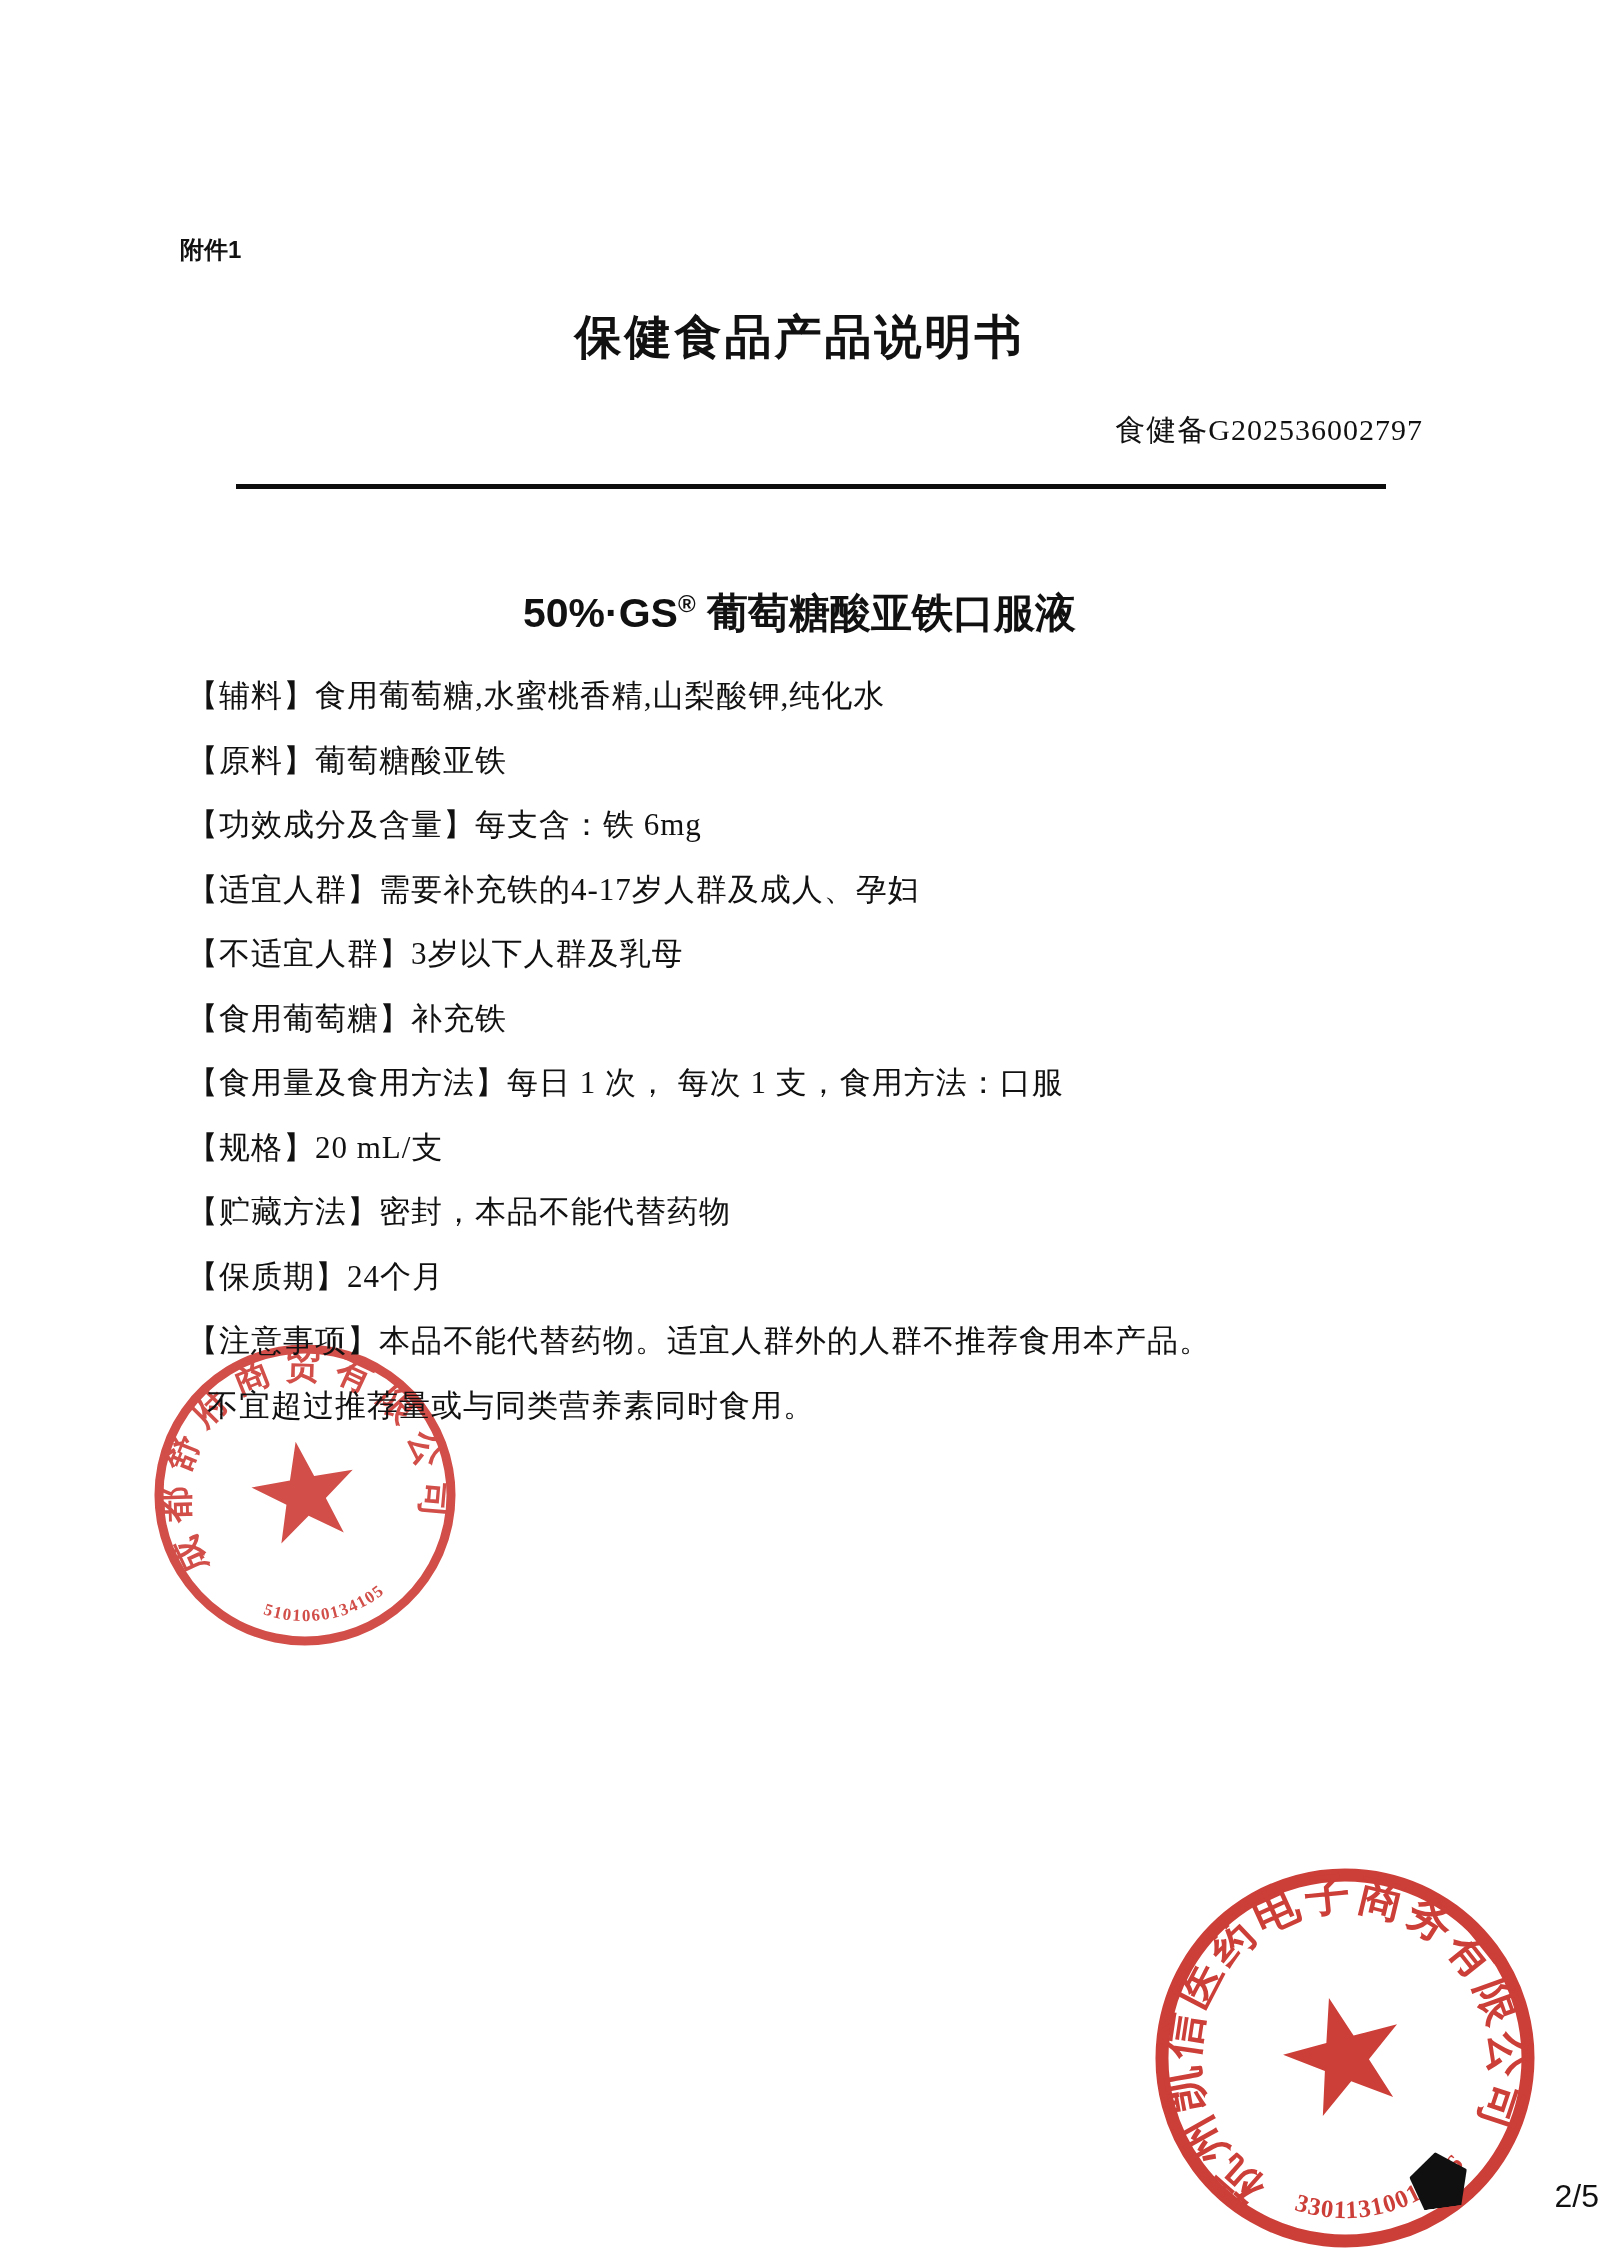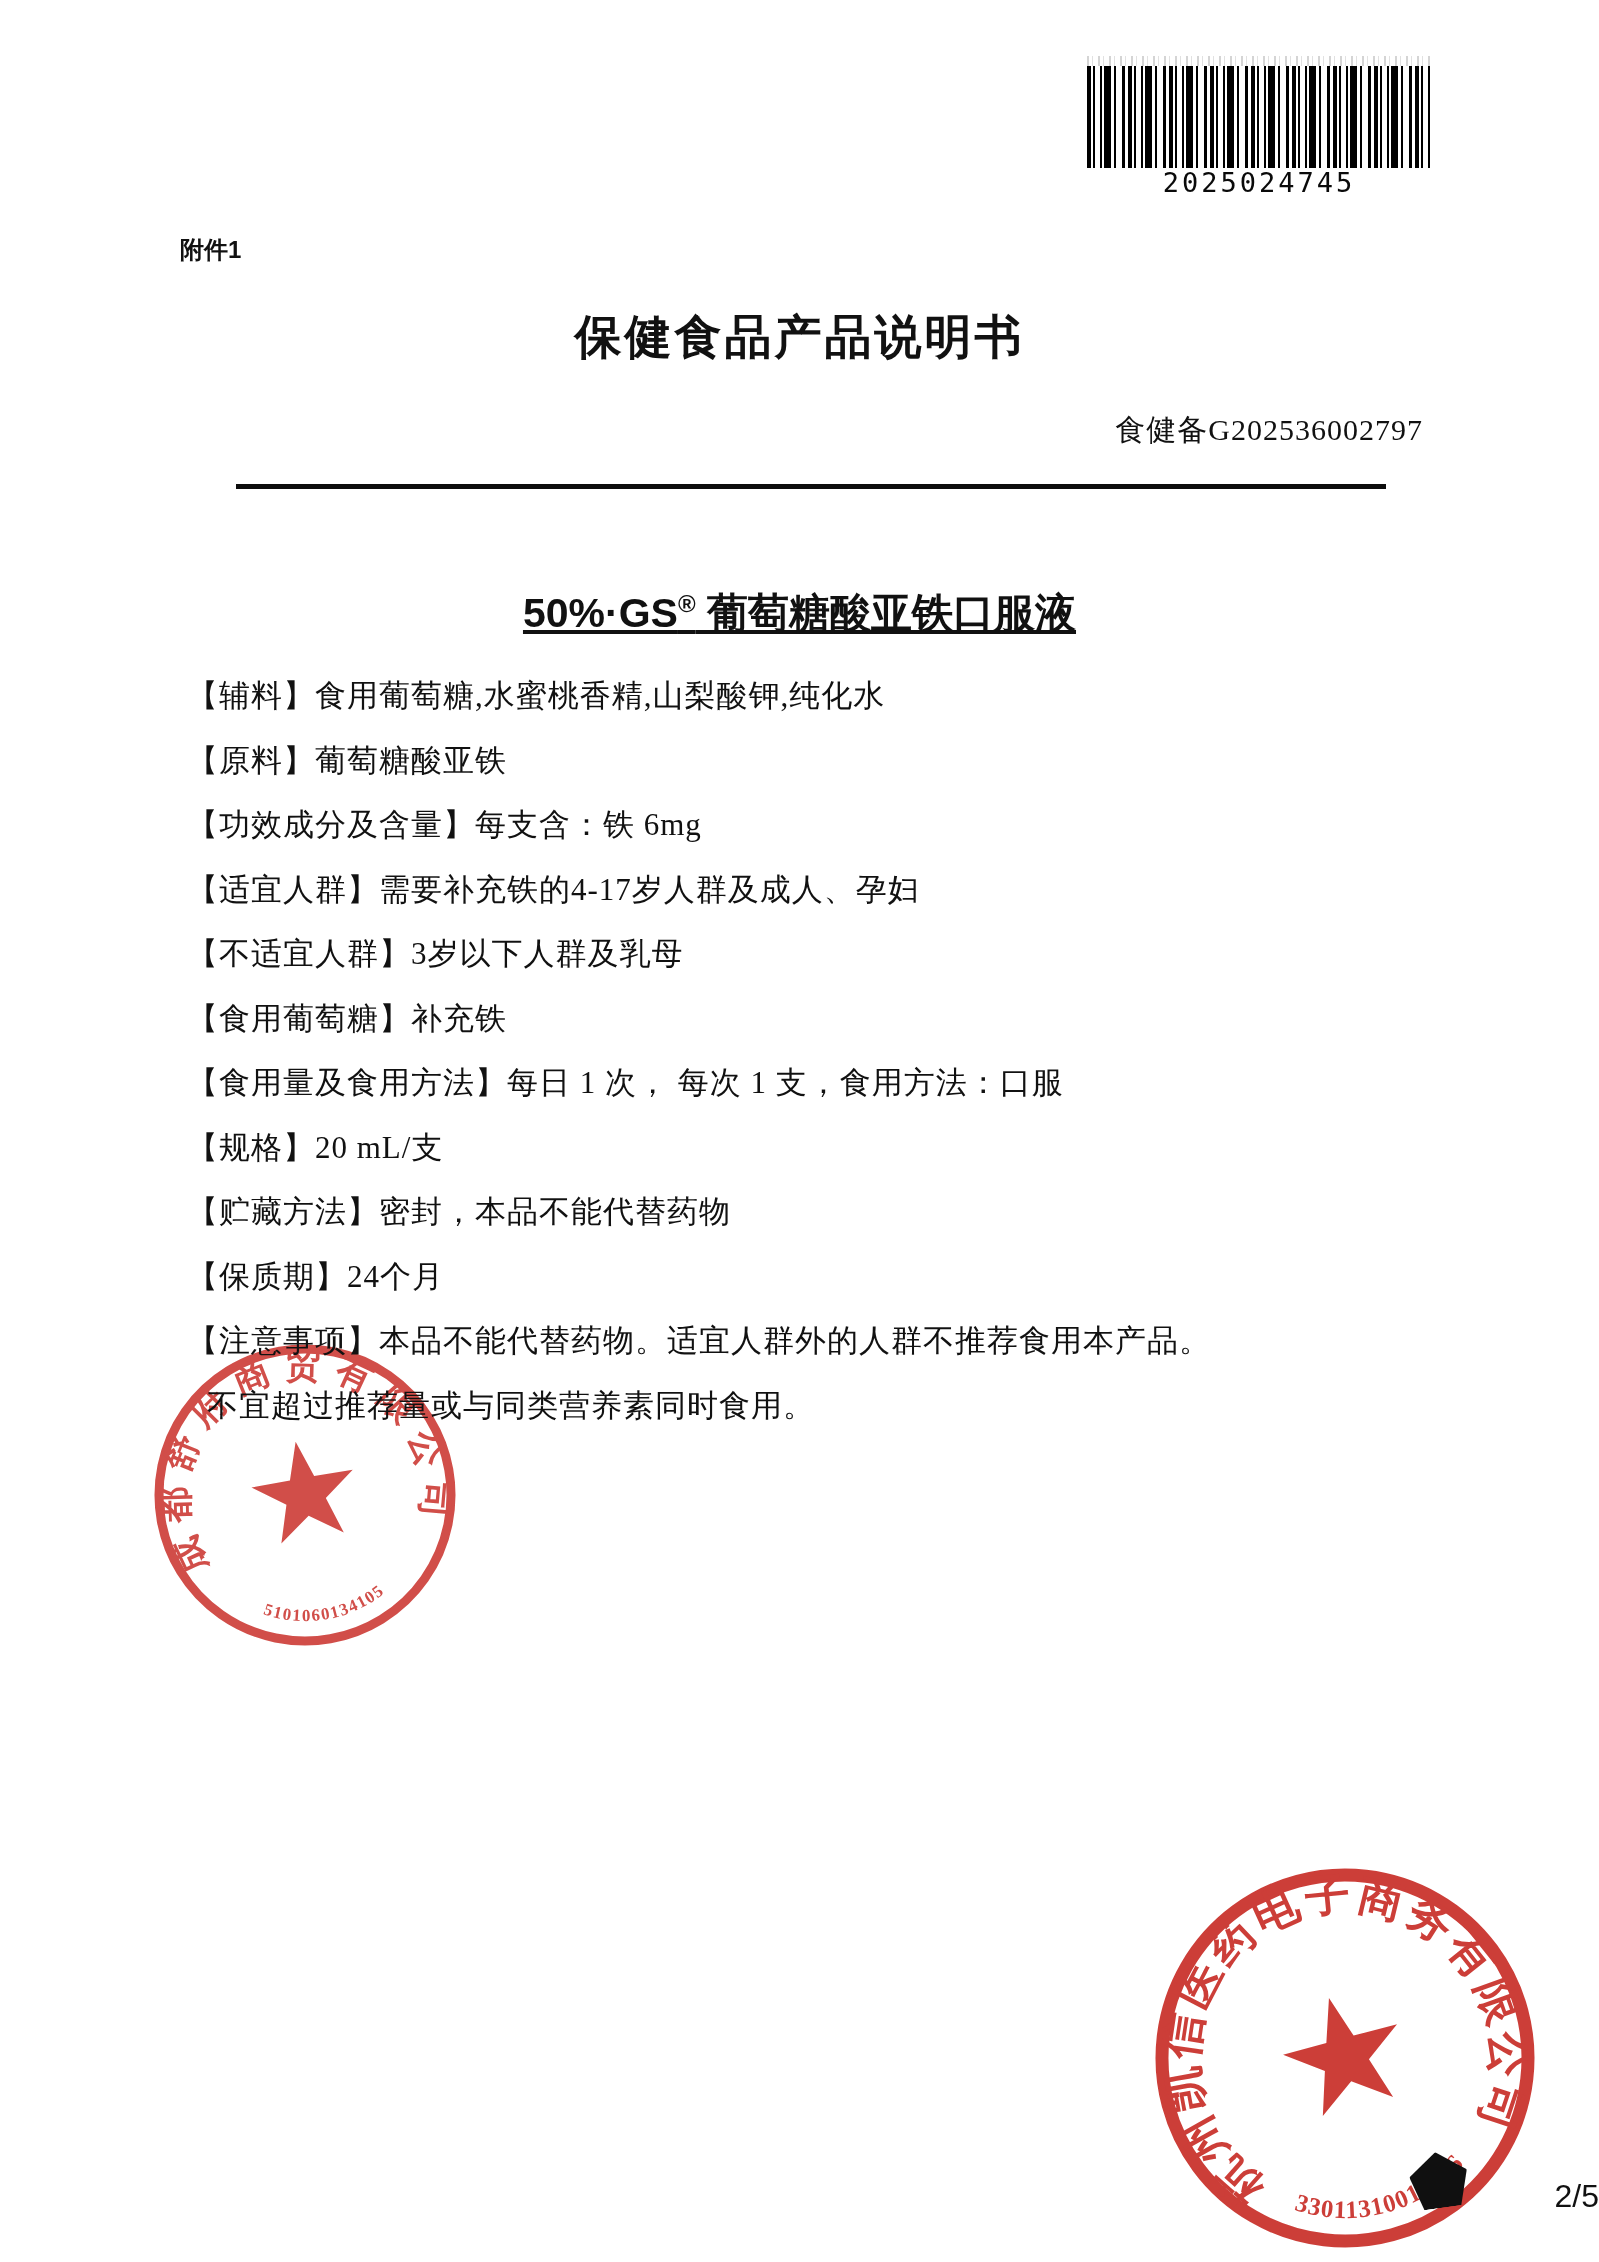--- a/index.html
+++ b/index.html
@@ -25,21 +25,21 @@
     position:absolute;left:180px;top:234px;
     font-family:"Liberation Sans","DejaVu Sans",sans-serif;font-weight:700;font-size:24px;}
   .doc-title{
     position:absolute;left:0;top:294px;width:100%;text-align:center;
     font-family:"Liberation Sans","DejaVu Sans",sans-serif;font-weight:700;
     font-size:47px;letter-spacing:3px;margin-top:12px;}
   .reg-number{position:absolute;top:410px;right:176px;font-size:30px;letter-spacing:1px;}
   .divider{position:absolute;left:236px;top:484px;width:1150px;height:5px;background:#0d0d0d;}
   .product-name{
     position:absolute;left:0;top:586px;width:100%;text-align:center;
-    font-family:"Liberation Sans","DejaVu Sans",sans-serif;font-weight:700;font-size:41px;text-decoration:underline;}
+    font-family:"Liberation Sans","DejaVu Sans",sans-serif;font-weight:700;font-size:41px;}
   .product-name sup{font-size:24px;vertical-align:super;line-height:0;}
   
   .body-lines{
     position:absolute;left:187px;top:664px;width:1270px;z-index:2;
     font-size:31px;line-height:64.5px;letter-spacing:1px;}
   .body-lines .continuation{padding-left:20px;}
   
   .seal{position:absolute;z-index:1;}
   .seal-1{left:140px;top:1330px;transform:rotate(-10deg);opacity:.85;}
   .seal-2{left:1145px;top:1858px;transform:rotate(-15deg);opacity:.93;}
@@ -51,25 +51,20 @@
   
   .page-number{
     position:absolute;left:0;top:2178px;width:100%;text-align:right;z-index:2;
     font-family:"Liberation Sans","DejaVu Sans",sans-serif;font-size:32px;}
 </style>
 </head>
 <body>
 
 <div class="page">
 
-  <div class="barcode">
-    <div class="barcode-noise"></div>
-    <div class="barcode-bars"></div>
-    <div class="barcode-number">2025024745</div>
-  </div>
 
   <div class="attachment">附件1</div>
 
   <div class="doc-title">保健食品产品说明书</div>
 
   <div class="reg-number">食健备G202536002797</div>
 
   <div class="divider"></div>
 
   <div class="product-name"><span>50%·GS</span><sup>®</sup><span> 葡萄糖酸亚铁口服液</span></div>

